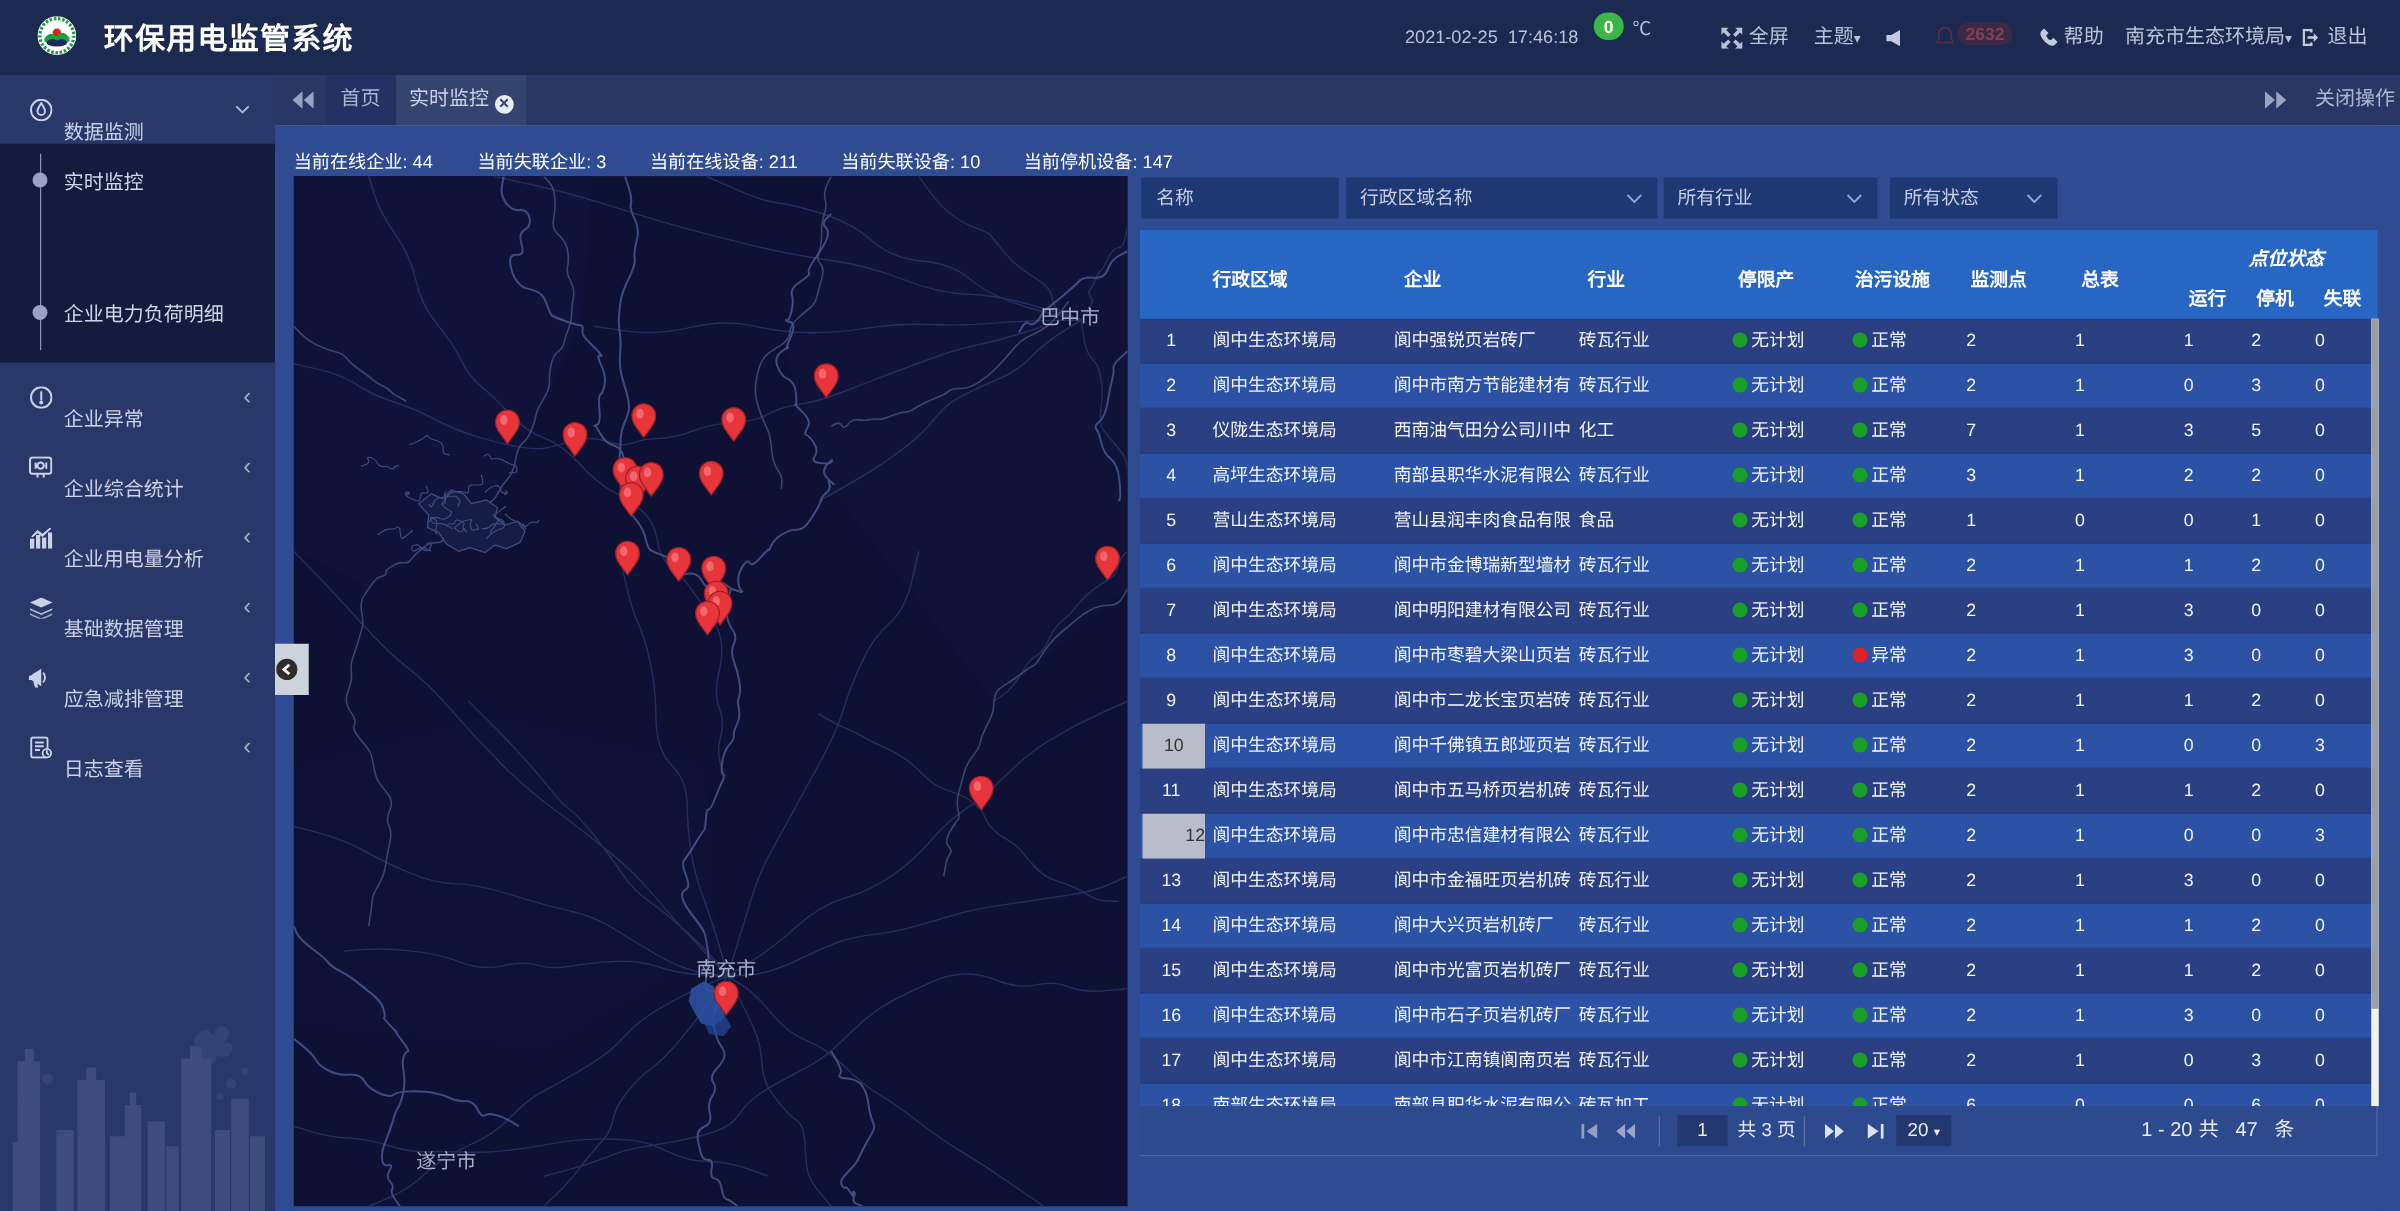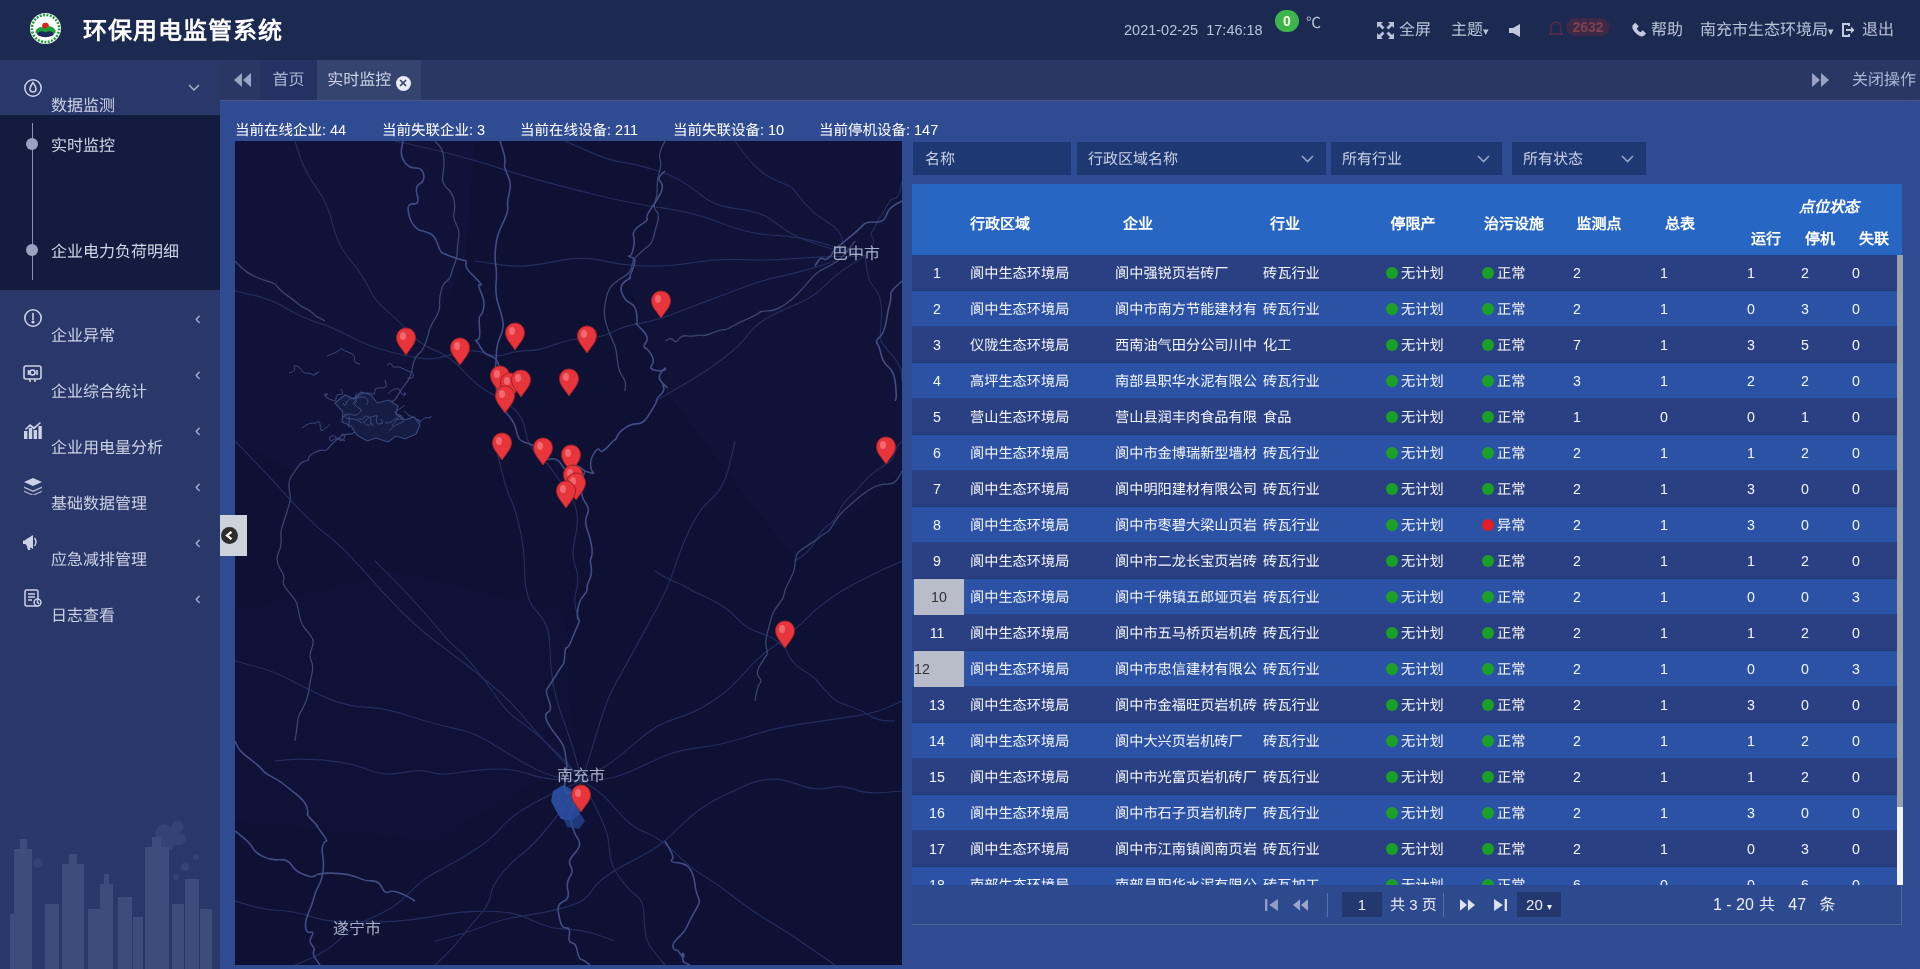--- a/index.html
+++ b/index.html
@@ -544,21 +544,21 @@
         <div class="cell" style="left:351px;">砖瓦行业</div>
         <div class="cell" style="left:474px;"><span class="gdot"></span>无计划</div>
         <div class="cell" style="left:570px;"><span class="gdot"></span>正常</div>
         <div class="cell cnum" style="left:665px;">2</div>
         <div class="cell cnum" style="left:752px;">1</div>
         <div class="cell cnum" style="left:839px;">1</div>
         <div class="cell cnum" style="left:893px;">2</div>
         <div class="cell cnum" style="left:944px;">0</div>
       </div>
       <div class="row even" style="top:396px;border-bottom:1px solid rgba(15,25,60,.22)">
-        <div class="cell" style="left:2px;width:50px;background:#b9bdc9;color:#333;text-align:left;">12</div>
+        <div class="cell" style="left:2px;width:50px;background:#b9bdc9;color:#333;text-align:right;">12</div>
         <div class="cell" style="left:58px;">阆中生态环境局</div>
         <div class="cell" style="left:203px;width:146px;overflow:hidden;">阆中市忠信建材有限公</div>
         <div class="cell" style="left:351px;">砖瓦行业</div>
         <div class="cell" style="left:474px;"><span class="gdot"></span>无计划</div>
         <div class="cell" style="left:570px;"><span class="gdot"></span>正常</div>
         <div class="cell cnum" style="left:665px;">2</div>
         <div class="cell cnum" style="left:752px;">1</div>
         <div class="cell cnum" style="left:839px;">0</div>
         <div class="cell cnum" style="left:893px;">0</div>
         <div class="cell cnum" style="left:944px;">3</div>

